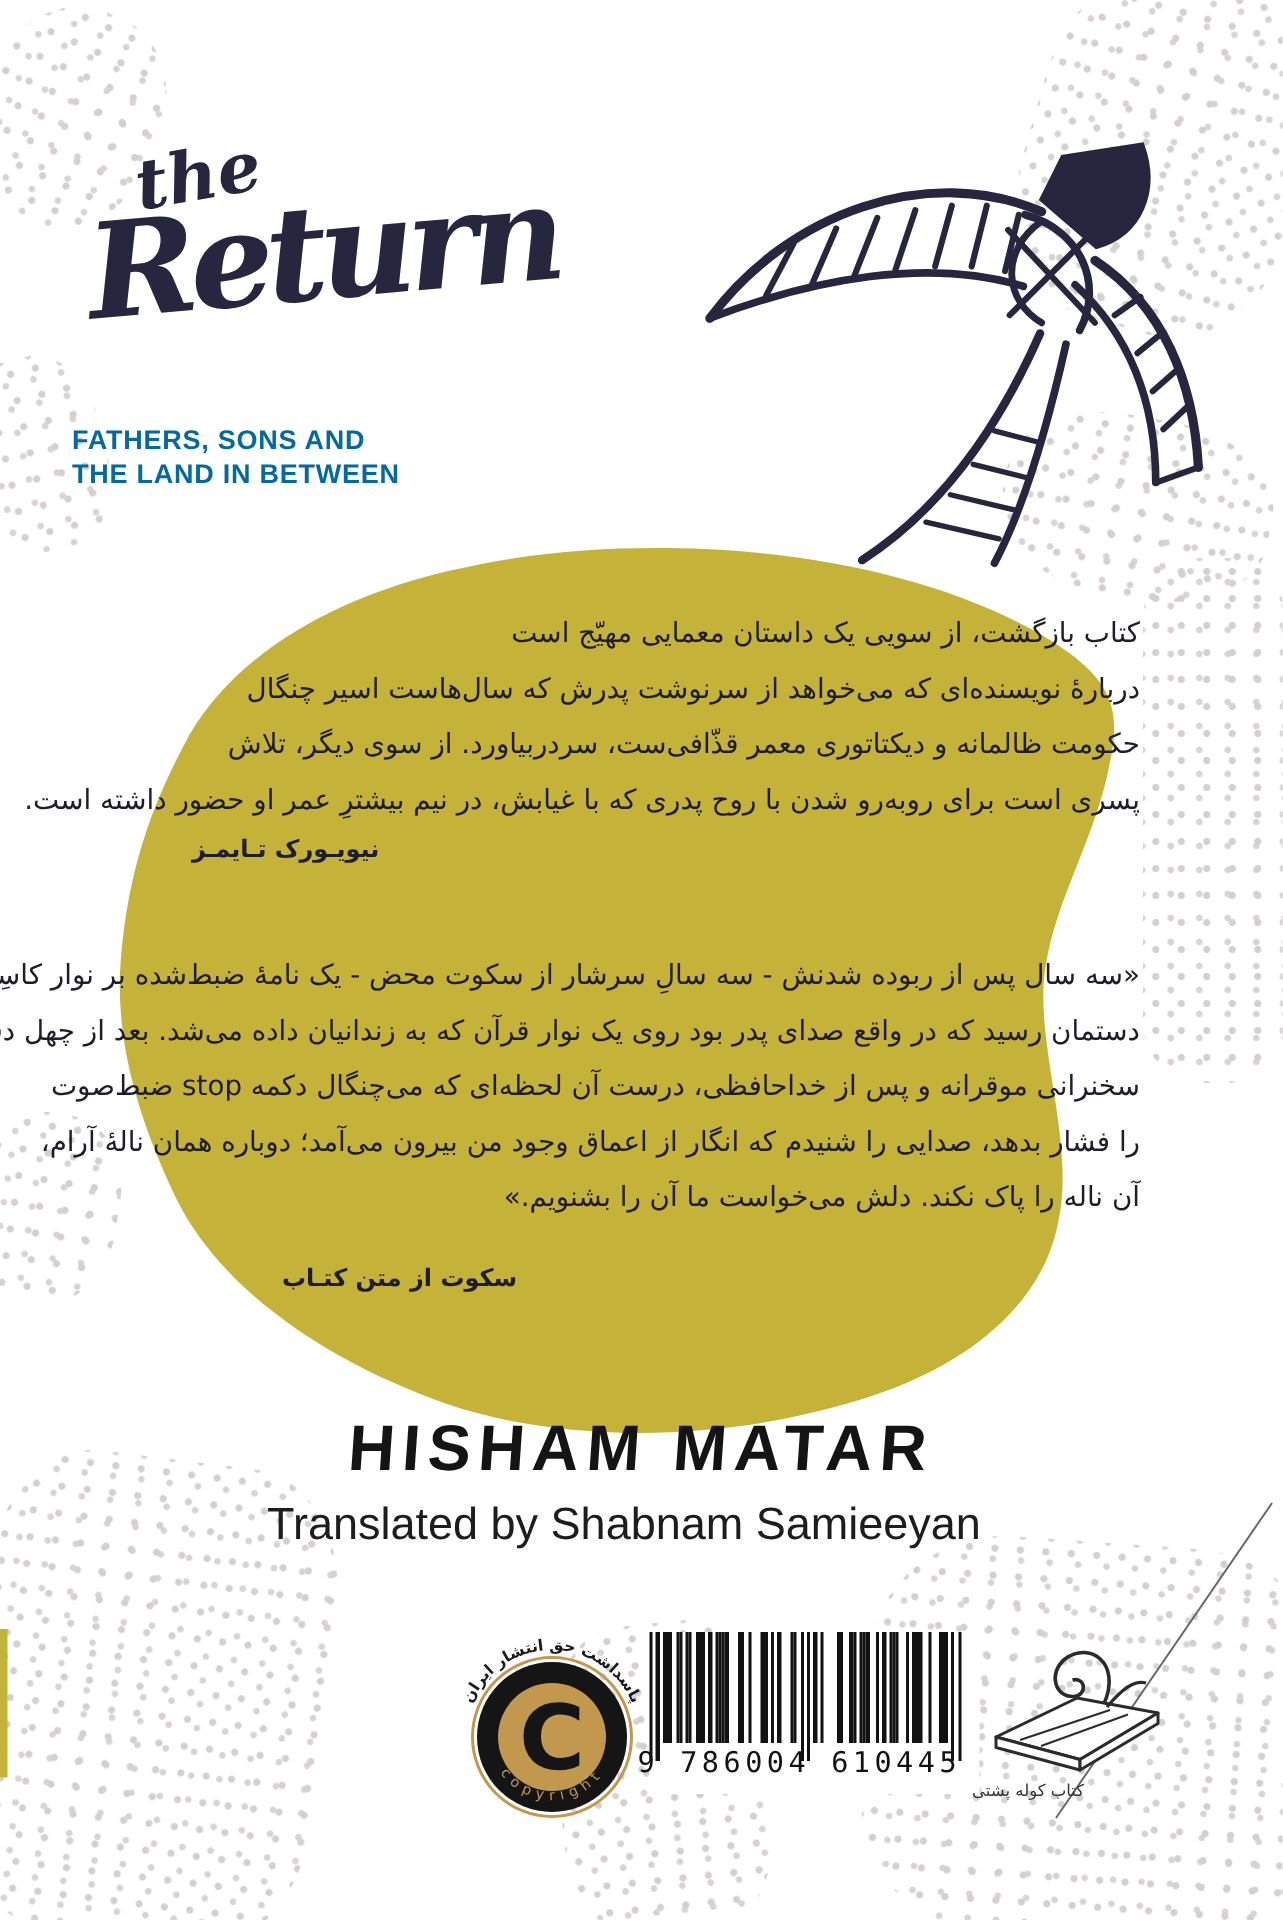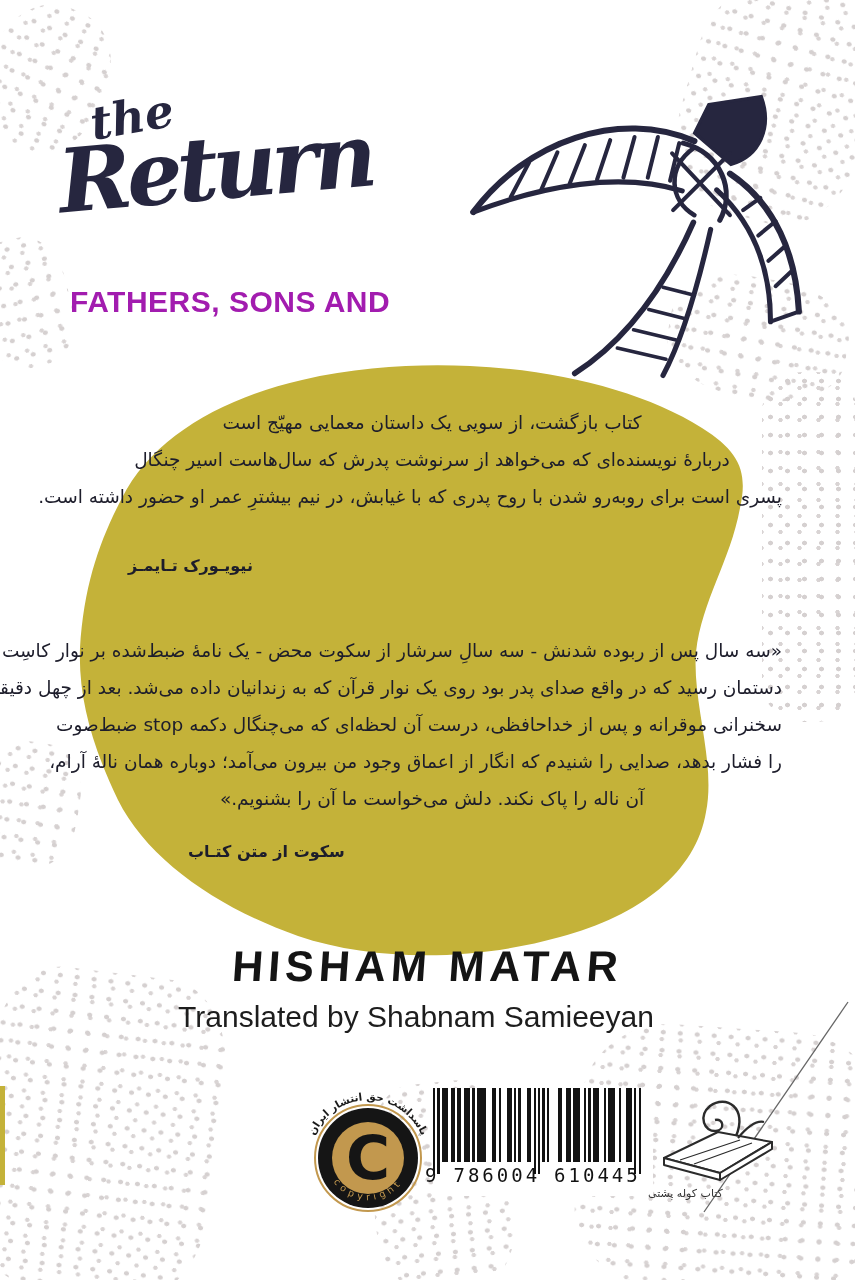--- a/index.html
+++ b/index.html
@@ -23,31 +23,31 @@
   .d7{left:-18px;top:972px;width:235px;height:320px;transform:rotate(7deg);border-radius:28%;}
   .d8{left:372px;top:1082px;width:140px;height:210px;transform:rotate(-6deg);border-radius:35%;}
   .d9{left:578px;top:1028px;width:300px;height:265px;transform:rotate(4deg);border-radius:30%;}
 
   
   .logo{left:58px;top:88px;width:280px;height:190px;z-index:3;color:#26263f;}
   .logo .the{position:absolute;left:32px;top:2px;font-family:"DejaVu Serif",serif;
     font-style:italic;font-weight:bold;font-size:46px;transform:rotate(-10deg);}
   .logo .main{position:absolute;left:0px;top:28px;font-family:"DejaVu Serif",serif;
     font-style:italic;font-weight:bold;font-size:88px;letter-spacing:-5px;transform:rotate(-5deg);}
-  .subtitle{left:70px;top:282px;z-index:3;font-family:"Liberation Sans",sans-serif;
-    font-weight:700;font-size:30px;line-height:1.3;color:#a21caf;letter-spacing:.5px;}
+  .subtitle{left:48px;top:282px;z-index:3;font-family:"Liberation Sans",sans-serif;
+    font-weight:700;font-size:18px;line-height:1.3;color:#0369a1;letter-spacing:.5px;}
 
   .bird{left:455px;top:92px;width:350px;height:290px;z-index:3;}
 
   .blob-wrap{left:0;top:0;width:855px;height:1280px;z-index:2;}
   .side-strip{left:0;top:1086px;width:5px;height:99px;background:#c4b239;z-index:3;}
 
   
   .fa{direction:rtl;color:#1d1d2b;z-index:4;font-family:"DejaVu Sans",sans-serif;}
-  .para{left:82px;width:700px;text-align:center;}
+  .para{left:60px;width:700px;}
   .para .line{font-size:18.5px;line-height:37px;white-space:nowrap;}
   .p1{top:404px;}
   .p2{top:632px;}
   .attr{font-weight:bold;font-size:16px;z-index:4;}
   .attr1{left:128px;top:556px;}
   .attr2{left:188px;top:842px;}
 
   .author{left:0;top:942px;width:855px;text-align:center;z-index:4;
     font-family:"Liberation Sans",sans-serif;font-weight:800;font-size:43px;color:#141414;
     letter-spacing:5px;transform:skewX(-4deg);}
@@ -84,20 +84,21 @@
 <div class="dots d8"></div>
 <div class="dots d9"></div>
 
 <div class="abs logo">
   <div class="the">the</div>
   <div class="main">Return</div>
 </div>
 
 <div class="abs subtitle">
     <div class="line">FATHERS, SONS AND</div>
+    <div class="line">THE LAND IN BETWEEN</div>
   </div>
 
 <svg class="abs bird" viewBox="0 0 345 285">
   <g stroke="#26263f" fill="none" stroke-linecap="round">
     <path d="M18,118 C70,48 162,16 236,48" stroke-width="6"></path>
     <path d="M18,118 C86,92 162,78 224,97" stroke-width="5"></path>
     <path d="M55,103 L73,69" stroke-width="4"></path>
       <path d="M85,96 L101,59" stroke-width="4"></path>
     <path d="M113,90 L128,52" stroke-width="4"></path>
       <path d="M140,86 L153,47" stroke-width="4"></path>
@@ -138,20 +139,21 @@
     C84,584 100,540 122,498
     C152,438 222,398 302,380
     C362,366 420,364 470,366 Z"></path>
 </svg>
 
 <div class="abs side-strip"></div>
 
 <div class="abs fa para p1">
     <div class="line">کتاب بازگشت، از سویی یک داستان معمایی مهیّج است</div>
     <div class="line">دربارهٔ نویسنده‌ای که می‌خواهد از سرنوشت پدرش که سال‌هاست اسیر چنگال</div>
+    <div class="line">حکومت ظالمانه و دیکتاتوری معمر قذّافی‌ست، سردربیاورد. از سوی دیگر، تلاش</div>
     <div class="line">پسری است برای روبه‌رو شدن با روح پدری که با غیابش، در نیم بیشترِ عمر او حضور داشته است.</div>
   </div>
 <div class="abs fa attr attr1">نیویـورک تـایمـز</div>
 
 <div class="abs fa para p2">
     <div class="line">«سه سال پس از ربوده شدنش - سه سالِ سرشار از سکوت محض - یک نامهٔ ضبط‌شده بر نوار کاسِت به</div>
     <div class="line">دستمان رسید که در واقع صدای پدر بود روی یک نوار قرآن که به زندانیان داده می‌شد. بعد از چهل دقیقه</div>
     <div class="line">سخنرانی موقرانه و پس از خداحافظی، درست آن لحظه‌ای که می‌چنگال دکمه stop ضبط‌صوت</div>
     <div class="line">را فشار بدهد، صدایی را شنیدم که انگار از اعماق وجود من بیرون می‌آمد؛ دوباره همان نالهٔ آرام،</div>
     <div class="line">آن ناله را پاک نکند. دلش می‌خواست ما آن را بشنویم.»</div>

